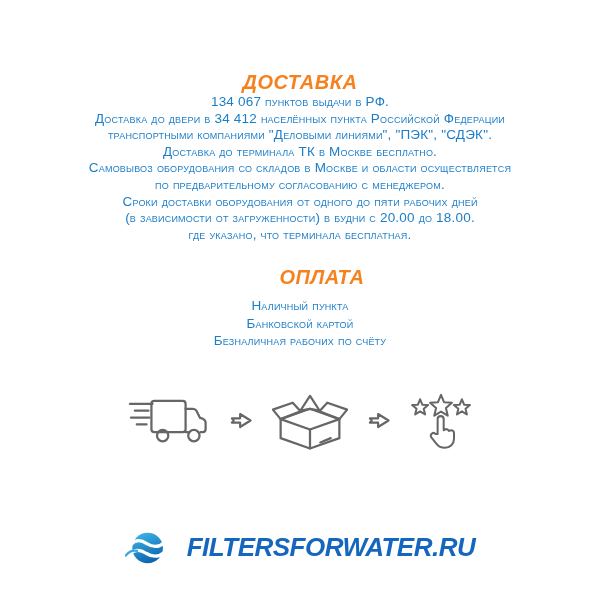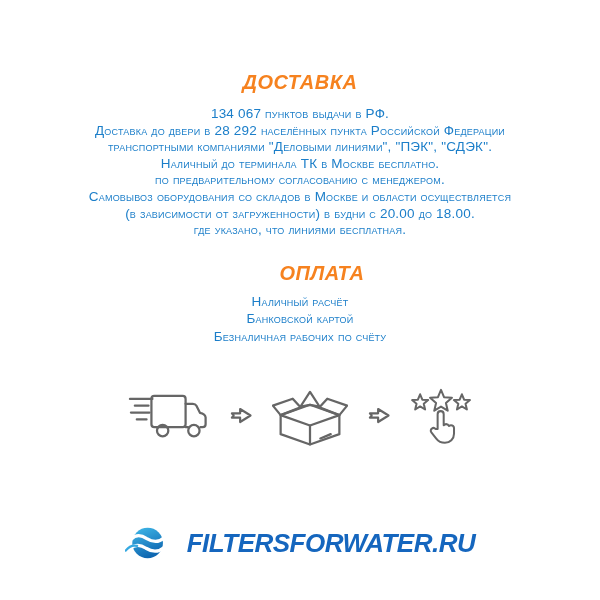--- a/index.html
+++ b/index.html
@@ -12,21 +12,21 @@
 
   .section-title {
     margin:0; font-size:20px; line-height:24px;
     font-weight:bold; font-style:italic;
     color:#f6821f; letter-spacing:0.5px; text-align:center;
   }
   .title-delivery { margin-top:70px; }
   .title-payment { margin-top:22px;margin-left:44px; }
 
   .text-lines { display:flex; flex-direction:column; align-items:center; }
-  .delivery-lines { margin-top:12px; }
+  .delivery-lines { }
   .payment-lines { margin-top:8px; }
 
   .line {
     font-size:13.5px; line-height:16.6px;
     color:#1b7ec9; font-variant:small-caps;
     letter-spacing:0.2px; white-space:nowrap; text-align:center;
   }
   .payment-lines .line { line-height:17.5px; }
 
   .icons-row { margin-top:38px; display:flex; align-items:center; gap:18px; }
@@ -40,33 +40,34 @@
 </style>
 </head>
 <body>
 
 <div class="page">
 
   <h1 class="section-title title-delivery">ДОСТАВКА</h1>
 
   <div class="text-lines delivery-lines">
     <div class="line">134 067 пунктов выдачи в РФ.</div>
-    <div class="line">Доставка до двери в 28 292 населённых пункта Российской Федерации</div>
+    <div class="line">Доставка до двери в 34 412 населённых пункта Российской Федерации</div>
     <div class="line">транспортными компаниями "Деловыми линиями", "ПЭК", "СДЭК".</div>
-    <div class="line">Наличный до терминала ТК в Москве бесплатно.</div>
+    <div class="line">Доставка до терминала ТК в Москве бесплатно.</div>
+    <div class="line">Самовывоз оборудования со складов в Москве и области осуществляется</div>
     <div class="line">по предварительному согласованию с менеджером.</div>
-    <div class="line">Самовывоз оборудования со складов в Москве и области осуществляется</div>
+    <div class="line">Сроки доставки оборудования от одного до пяти рабочих дней</div>
     <div class="line">(в зависимости от загруженности) в будни с 20.00 до 18.00.</div>
-    <div class="line">где указано, что линиями бесплатная.</div>
+    <div class="line">где указано, что терминала бесплатная.</div>
   </div>
 
   <h2 class="section-title title-payment">ОПЛАТА</h2>
 
   <div class="text-lines payment-lines">
-    <div class="line">Наличный расчёт</div>
+    <div class="line">Наличный пункта</div>
     <div class="line">Банковской картой</div>
     <div class="line">Безналичная рабочих по счёту</div>
   </div>
 
   <div class="icons-row">
 
     <svg class="icon" width="82" height="55" viewBox="0 0 84 56" stroke-width="2.3">
       <path d="M2,11 H25"></path>
       <path d="M7,18 H21"></path>
       <path d="M3,25 H22"></path>

